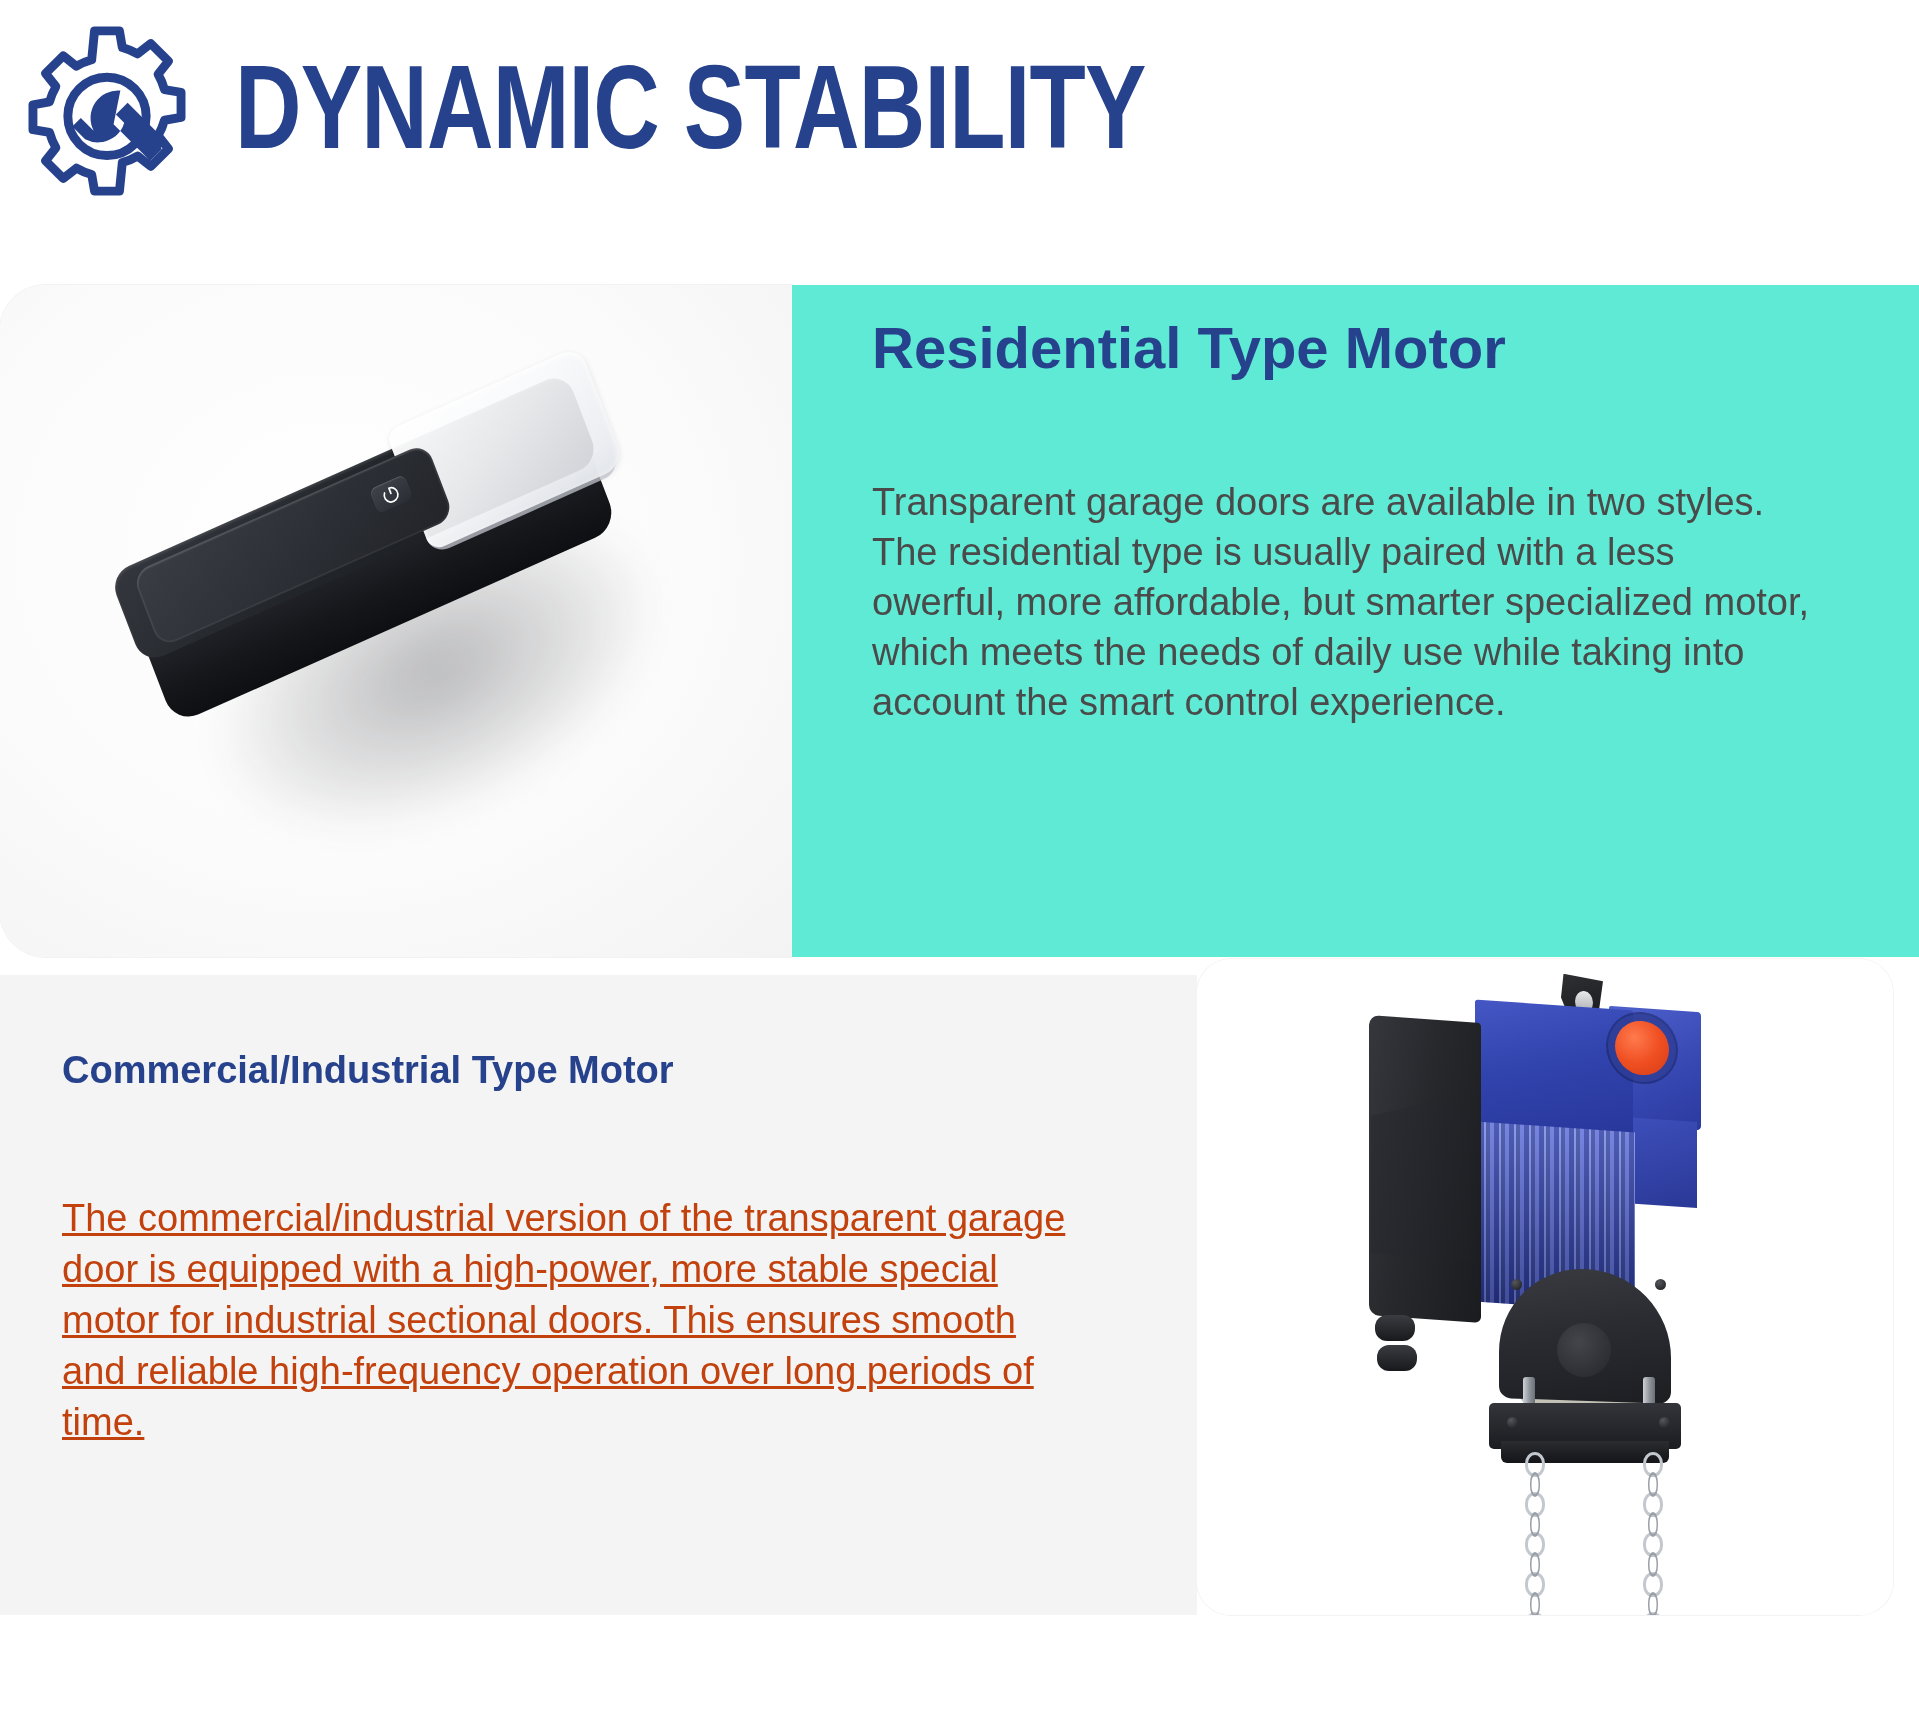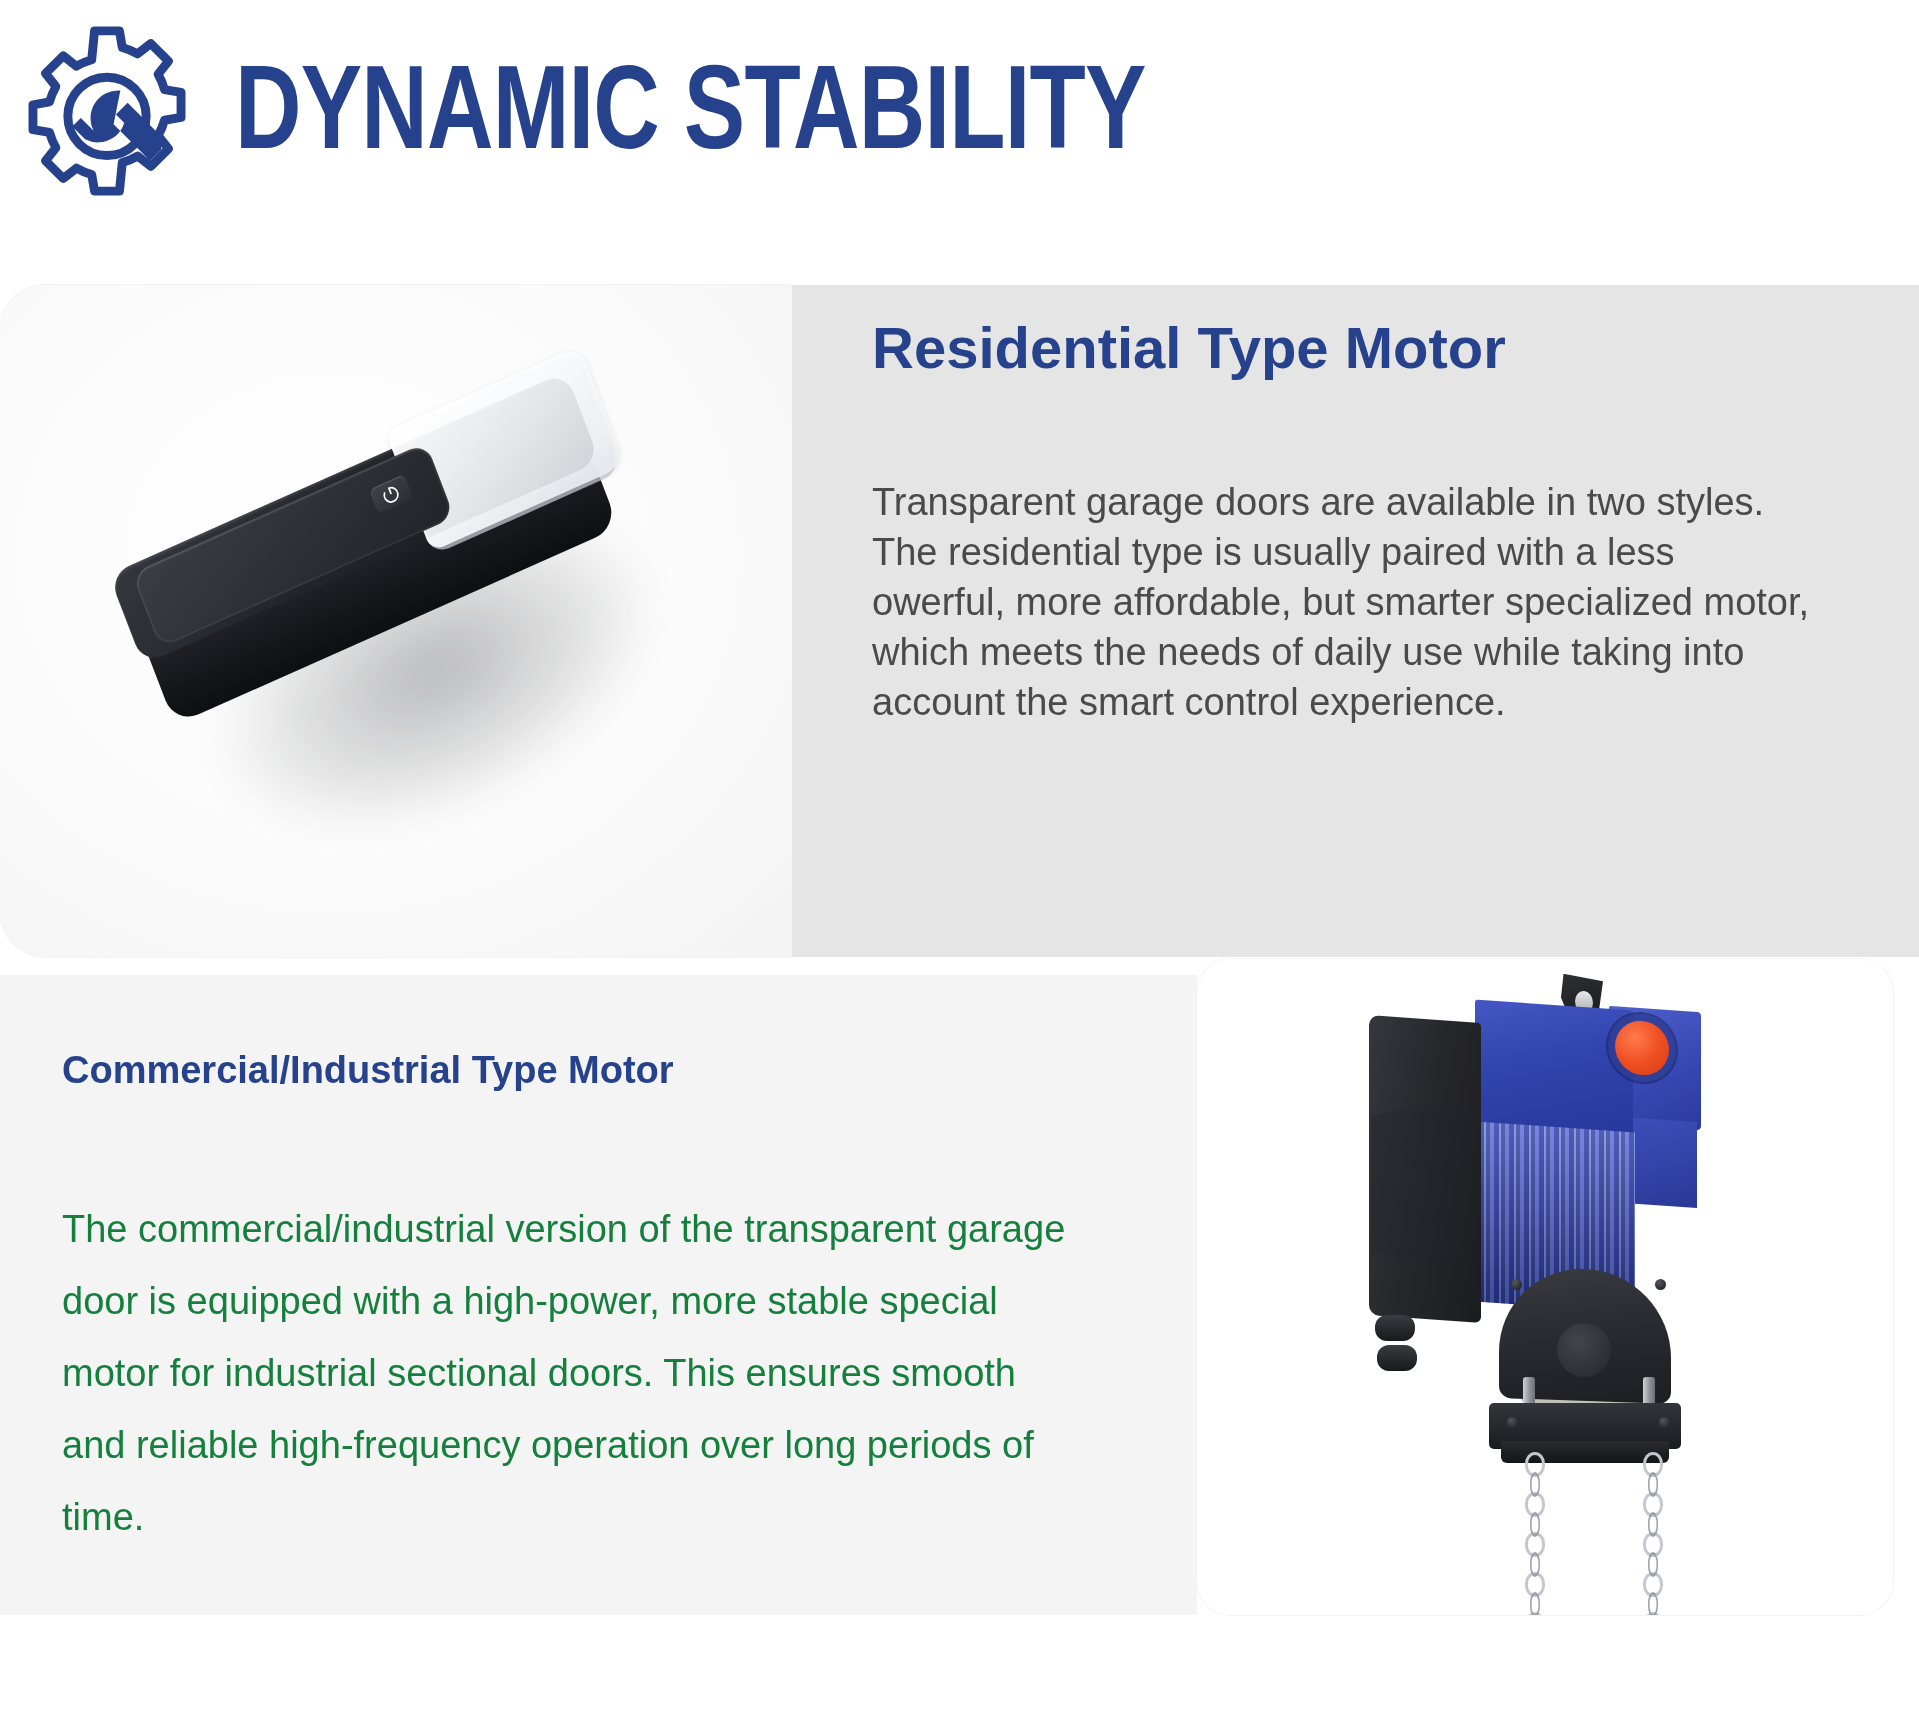--- a/index.html
+++ b/index.html
@@ -25,21 +25,21 @@
 
   
   .sec1{position:absolute;left:0;top:285px;width:1919px;height:672px;}
   .sec1-photo-card{
     position:absolute;left:0;top:0;width:792px;height:672px;
     background:#ffffff;border-radius:46px 0 0 46px;
     box-shadow:0 0 0 1px #f2f2f2;overflow:hidden;
   }
   .sec1-textpanel{
     position:absolute;left:792px;top:0;width:1127px;height:672px;
-    background:#e5e5e5;
+    background:#5eead4;
   }
   .sec1-heading{
     position:absolute;left:80px;top:32px;
     font-size:58px;line-height:62px;font-weight:700;color:#27428c;
     white-space:nowrap;
   }
   .sec1-body{
     position:absolute;left:80px;top:192px;width:940px;
     font-size:38px;line-height:50px;color:#4a4a4a;
     white-space:pre-line;
@@ -51,22 +51,23 @@
     position:absolute;left:0;top:0;width:1197px;height:640px;
     background:#f4f4f4;
   }
   .sec2-heading{
     position:absolute;left:62px;top:63px;
     font-size:38px;line-height:64px;font-weight:700;color:#27428c;
     white-space:nowrap;
   }
   .sec2-body{
     position:absolute;left:62px;top:218px;width:1010px;
-    font-size:38px;line-height:72px;color:#15803d;
+    font-size:38px;line-height:51px;color:#c2410c;
     white-space:pre-line;
+    text-decoration:underline;
   }
   .sec2-photo-card{
     position:absolute;left:1197px;top:-16px;width:696px;height:656px;
     background:#ffffff;border-radius:34px;
     box-shadow:0 0 0 1px #f3f3f3;overflow:hidden;
   }
 
   
   .ph1{position:absolute;left:0;top:0;width:792px;height:672px;
        background:radial-gradient(ellipse at 42% 40%,#ffffff 0%,#fbfbfb 55%,#f3f3f3 100%);}

